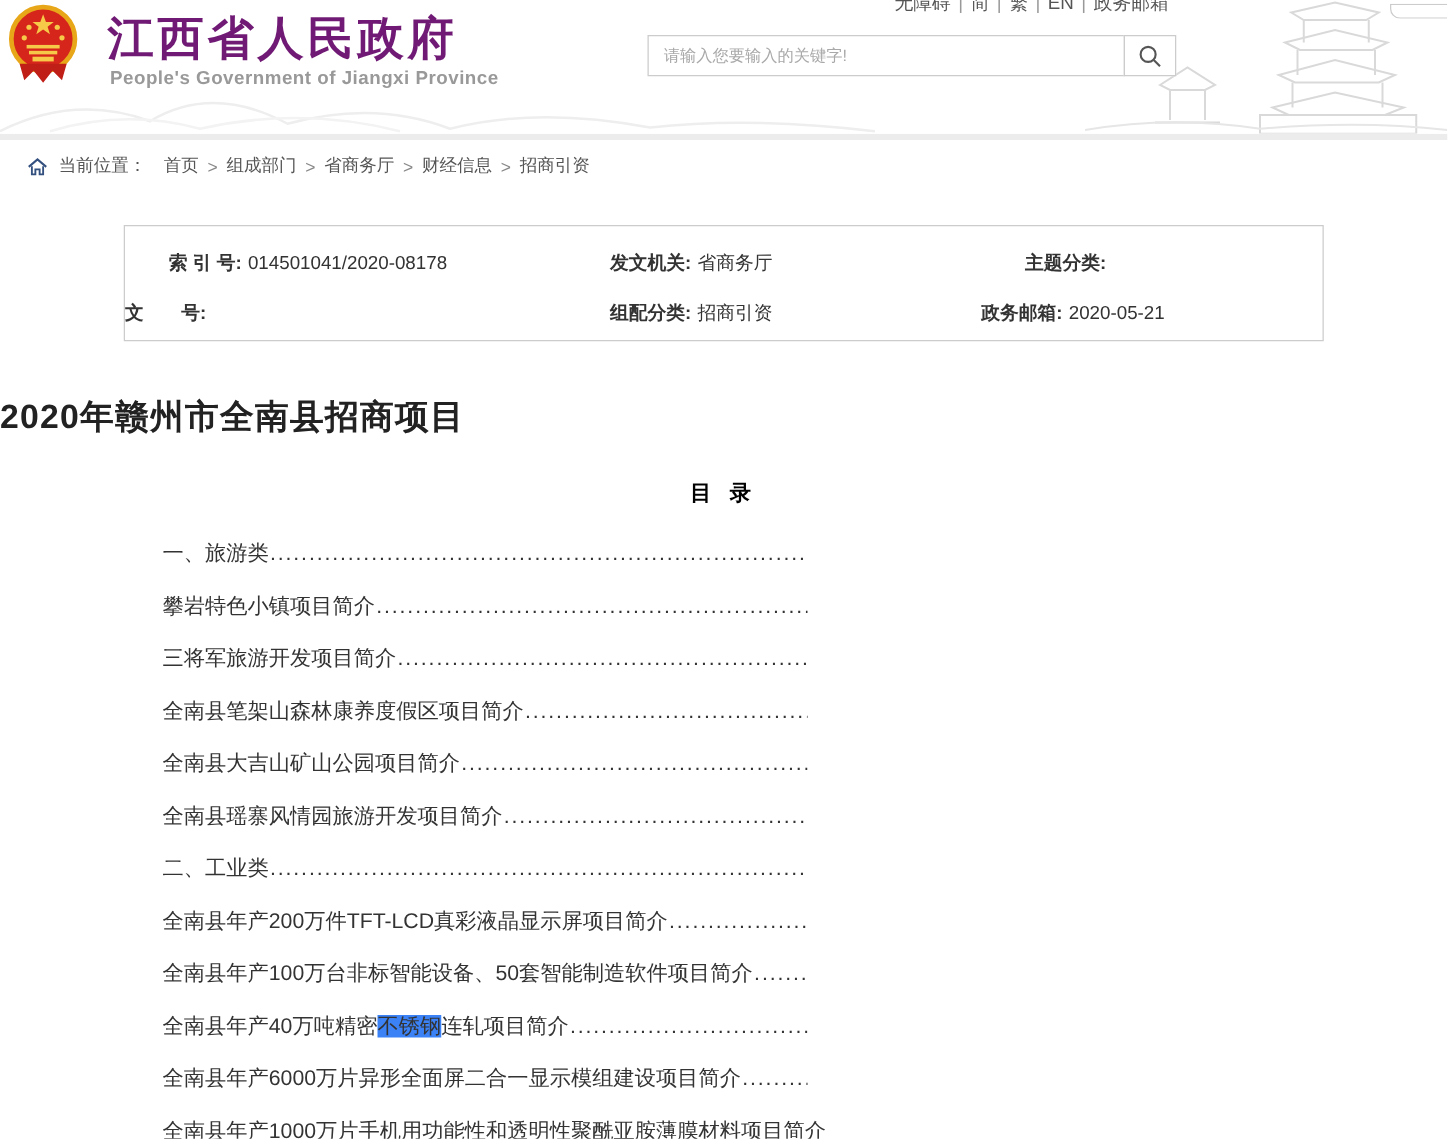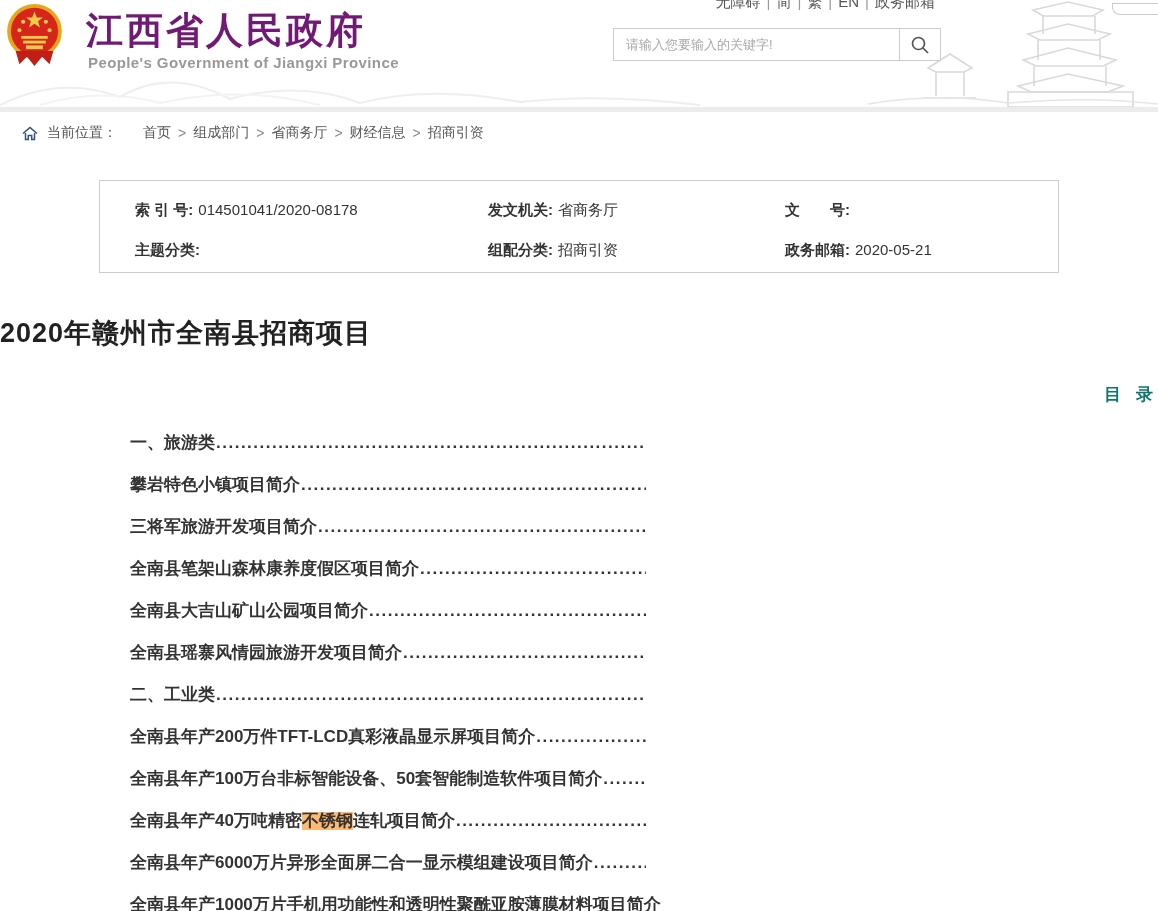--- a/index.html
+++ b/index.html
@@ -12,52 +12,52 @@
   .logo-block { position:absolute; left:6px; top:2px; display:flex; align-items:flex-start; cursor:pointer; }
   .emblem { width:57px; height:66px; }
   .site-title { position:absolute; left:86px; top:6px; font-size:37px; font-weight:bold; color:#701a75; letter-spacing:3px; white-space:nowrap; }
   .site-subtitle { position:absolute; left:88px; top:54px; font-size:15px; font-weight:bold; color:#999; letter-spacing:0.4px; white-space:nowrap; }
 
   .top-links { position:absolute; top:-7px; right:217px; font-size:15px; color:#555; white-space:nowrap; }
   .top-links a { color:#555; padding:0 6px; }
   .top-links .sep { color:#999; }
 
   .search-bar { position:absolute; top:28px; right:217px; display:flex; }
-  .search-input { width:287px; height:33px; border:1px solid #ccc; background:#fff; padding:0 12px; font-size:13px; color:#333; outline:none; }
+  .search-input { width:382px; height:33px; border:1px solid #ccc; background:#fff; padding:0 12px; font-size:13px; color:#333; outline:none; }
   .search-input::placeholder { color:#a9a9a9; }
   .search-btn { width:42px; height:33px; margin-left:-1px; border:1px solid #ccc; background:#fff; display:flex; align-items:center; justify-content:center; cursor:pointer; }
 
   .corner-widget { position:absolute; right:0; top:3px; width:46px; height:12px; background:#fff; border:1px solid #ccc; border-right:none; border-radius:0 0 0 8px; }
 
   .header-strip { height:5px; background:#ececec; }
 
   
   .breadcrumb { height:42px; display:flex; align-items:center; padding-left:22px; font-size:14px; color:#555; background:#fff; }
   .home-icon { margin-right:9px; display:inline-flex; }
-  .crumb-label { margin-right:26px; }
+  .crumb-label { margin-right:14px; }
   .breadcrumb a { color:#555; }
   .breadcrumb .sep { color:#888; padding:0 7px; }
 
   
   .meta-table { margin:26px 0 0 99px; width:960px; border:1px solid #ccc; background:#fff;
                 display:grid; grid-template-columns:388px 297px 275px; padding:20px 0 12px; row-gap:21px; }
   .meta-cell { font-size:15px; color:#333; white-space:nowrap; }
   .meta-cell.c1 { padding-left:35px; }
   .meta-cell .lbl { font-weight:bold; color:#333; }
   .meta-cell .val { margin-left:5px; color:#333; }
 
   
   .doc-title { margin-top:42px; text-align:left; font-size:27px; font-weight:bold; color:#222; letter-spacing:1px; }
-  .toc-heading { margin-top:32px; text-align:right; font-size:17px; font-weight:bold; color:#0f766e; letter-spacing:5px; }
+  .toc-heading { margin-top:32px; text-align:center; font-size:17px; font-weight:bold; color:#000000; letter-spacing:5px; }
 
   .toc { margin:28px 0 0 130px; width:516px; }
-  .toc-row { display:flex; align-items:baseline; font-size:17px; font-weight:bold; color:#333; line-height:18px; margin-bottom:24px; }
+  .toc-row { display:flex; align-items:baseline; font-size:17px; font-weight:normal; color:#333; line-height:18px; margin-bottom:24px; }
   .toc-text { white-space:nowrap; }
   .dots { flex:1; overflow:hidden; white-space:nowrap; letter-spacing:1.5px; margin-left:1px; color:#333; }
-  .hl { background:#fdba74; }
+  .hl { background:#3b82f6; }
 </style>
 </head>
 <body>
 
 <div class="header">
 
   <svg class="sketch" style="left:0;top:55px;" width="700" height="52" viewBox="0 0 700 52">
     <path d="M0 50 Q60 20 120 42 Q170 12 230 44 Q300 25 360 48 Q430 30 520 47 Q600 38 700 50" fill="none" stroke="#eeeeee" stroke-width="2"></path>
     <path d="M40 50 Q100 32 160 48 Q240 30 320 50" fill="none" stroke="#f3f3f3" stroke-width="2"></path>
   </svg>
@@ -131,25 +131,25 @@
   <a>招商引资</a>
 </div>
 
 <div class="meta-table">
   <div class="meta-cell c1">
     <span class="lbl">索 引 号:</span><span class="val">014501041/2020-08178</span>
   </div>
   <div class="meta-cell">
     <span class="lbl">发文机关:</span><span class="val">省商务厅</span>
   </div>
-  <div class="meta-cell">
-    <span class="lbl">文　　号:</span><span class="val"></span>
-  </div>
   <div class="meta-cell c1">
     <span class="lbl">主题分类:</span><span class="val"></span>
+  </div>
+  <div class="meta-cell">
+    <span class="lbl">文　　号:</span><span class="val"></span>
   </div>
   <div class="meta-cell">
     <span class="lbl">组配分类:</span><span class="val">招商引资</span>
   </div>
   <div class="meta-cell">
     <span class="lbl">政务邮箱:</span><span class="val">2020-05-21</span>
   </div>
 </div>
 
 <h1 class="doc-title">2020年赣州市全南县招商项目</h1>

